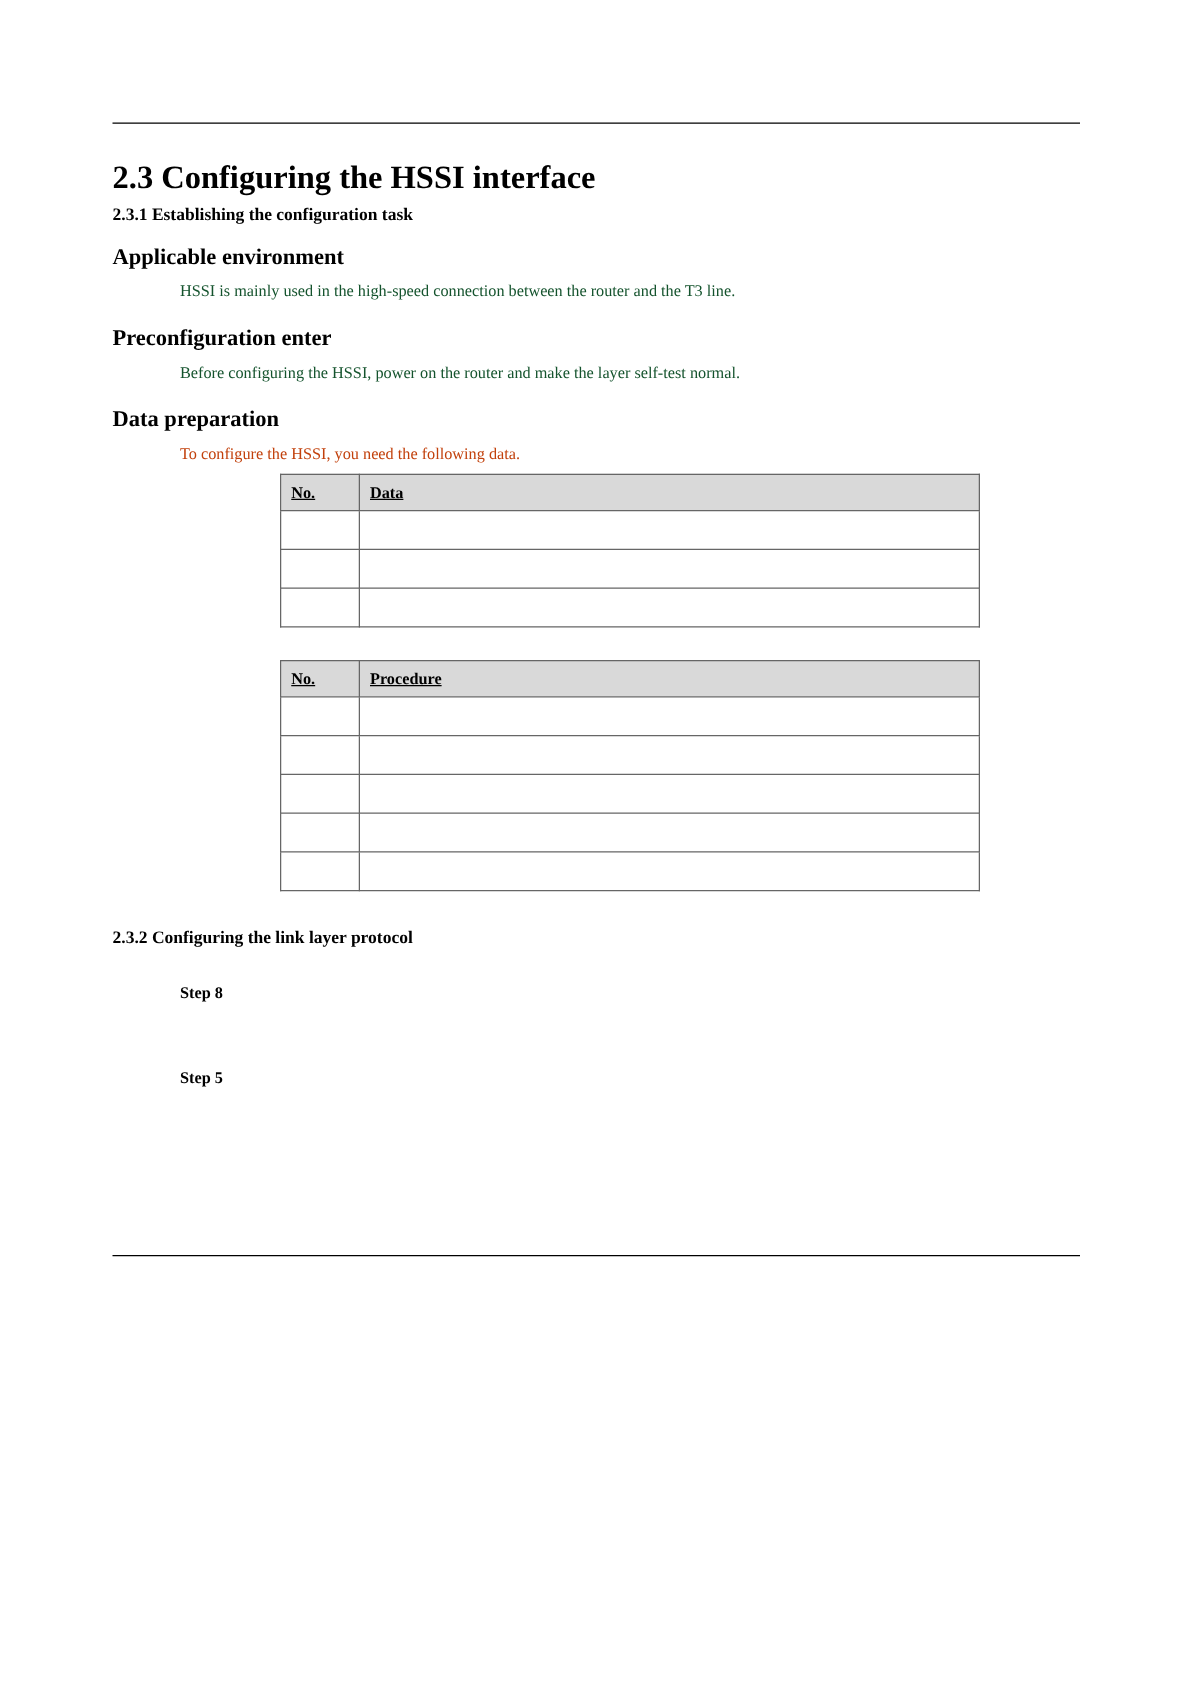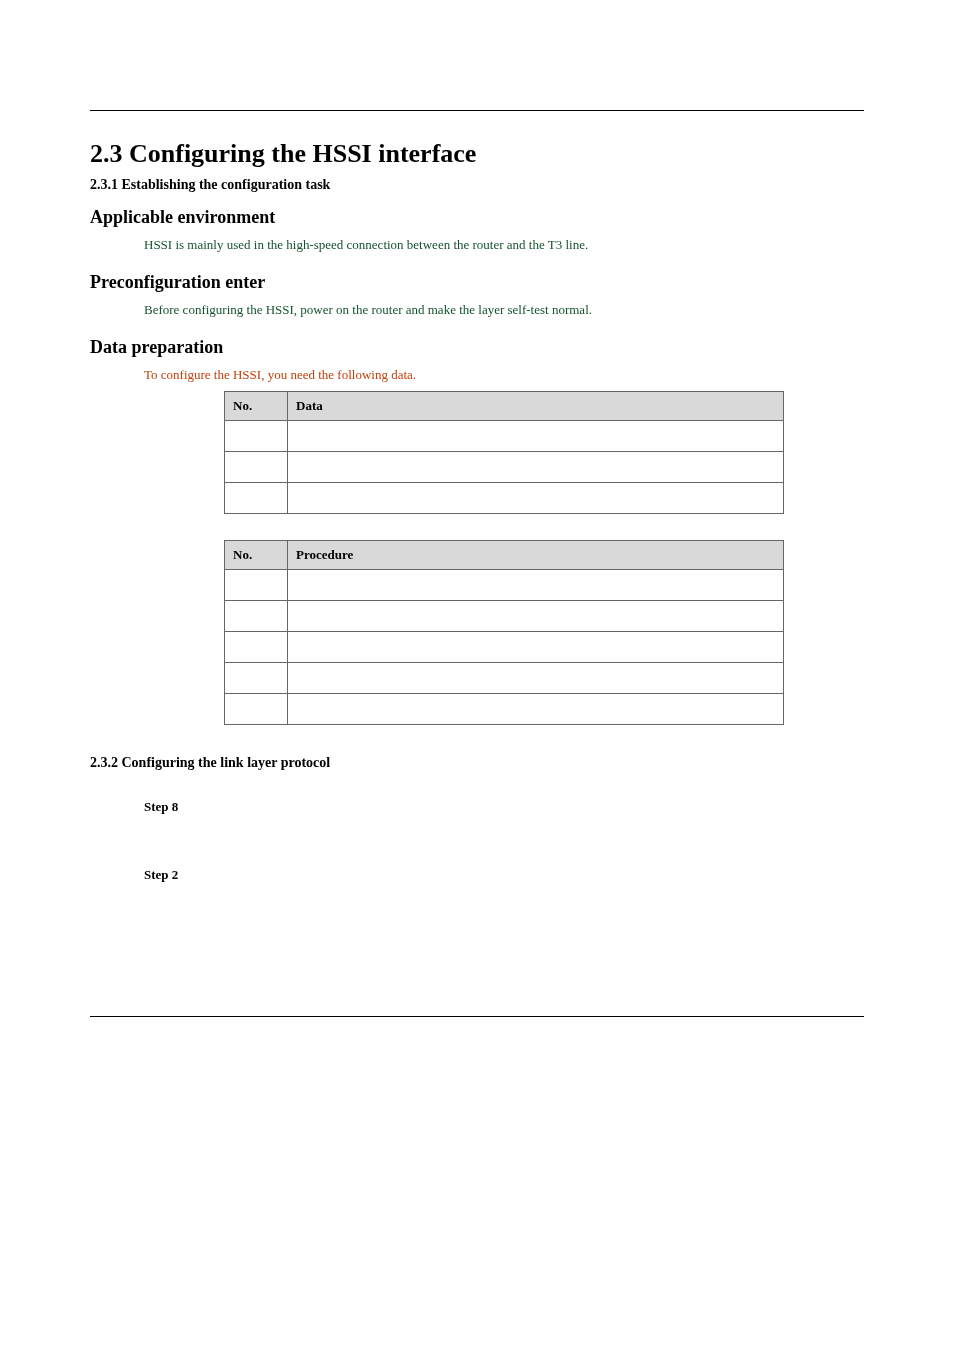--- a/index.html
+++ b/index.html
@@ -11,21 +11,20 @@
     background: #fff;
     font-family: "Book Antiqua", Palatino, "Palatino Linotype", Georgia, serif;
     color: #000;
   }
   .page {
     box-sizing: border-box;
     padding: 70px 90px 60px 90px;
     width: 954px;
     height: 1094px;
     position: relative;
-    margin-top: 12px;
   }
   .header-area {
     height: 28px;
     border-bottom: 1.5px solid #000;
     display: flex;
     justify-content: space-between;
     font-size: 12px;
     color: #333;
     margin-bottom: 28px;
   }
@@ -70,20 +69,21 @@
   th, td {
     border: 1px solid #666;
     font-size: 13px;
     text-align: left;
     vertical-align: middle;
   }
   th {
     background: #d9d9d9;
     font-weight: bold;
     padding: 6px 8px;
+    text-decoration: underline;
   }
   td {
     padding: 6px 8px;
     height: 18px;
     color: #333;
   }
   .col-no { width: 46px; }
   .col-data { }
   .step-block {
     margin: 26px 0 4px 54px;
@@ -201,21 +201,21 @@
 
   <h2 class="subsec" style="margin-top:30px;">2.3.2 Configuring the link layer protocol</h2>
 
   <div class="step-block">
     <span class="step-label">Step 8</span><span class="step-text hidden"> Run the system-view command to enter the system view.</span>
   </div>
   <p class="step-cmd hidden">system-view</p>
   <p class="step-desc hidden">The system view appears.</p>
 
   <div class="step-block" style="margin-top:12px;">
-    <span class="step-label">Step 2</span><span class="step-text hidden"> Run the interface serial command to enter the interface view.</span>
+    <span class="step-label">Step 5</span><span class="step-text hidden"> Run the interface serial command to enter the interface view.</span>
   </div>
   <p class="step-cmd hidden">interface serial interface-number</p>
   <p class="step-desc hidden">The serial interface view of the HSSI interface appears.</p>
 
   <div class="footer-area">
     <div class="hidden">Huawei Technologies Proprietary</div>
     <div class="hidden">2-7</div>
   </div>
 
 </div>

